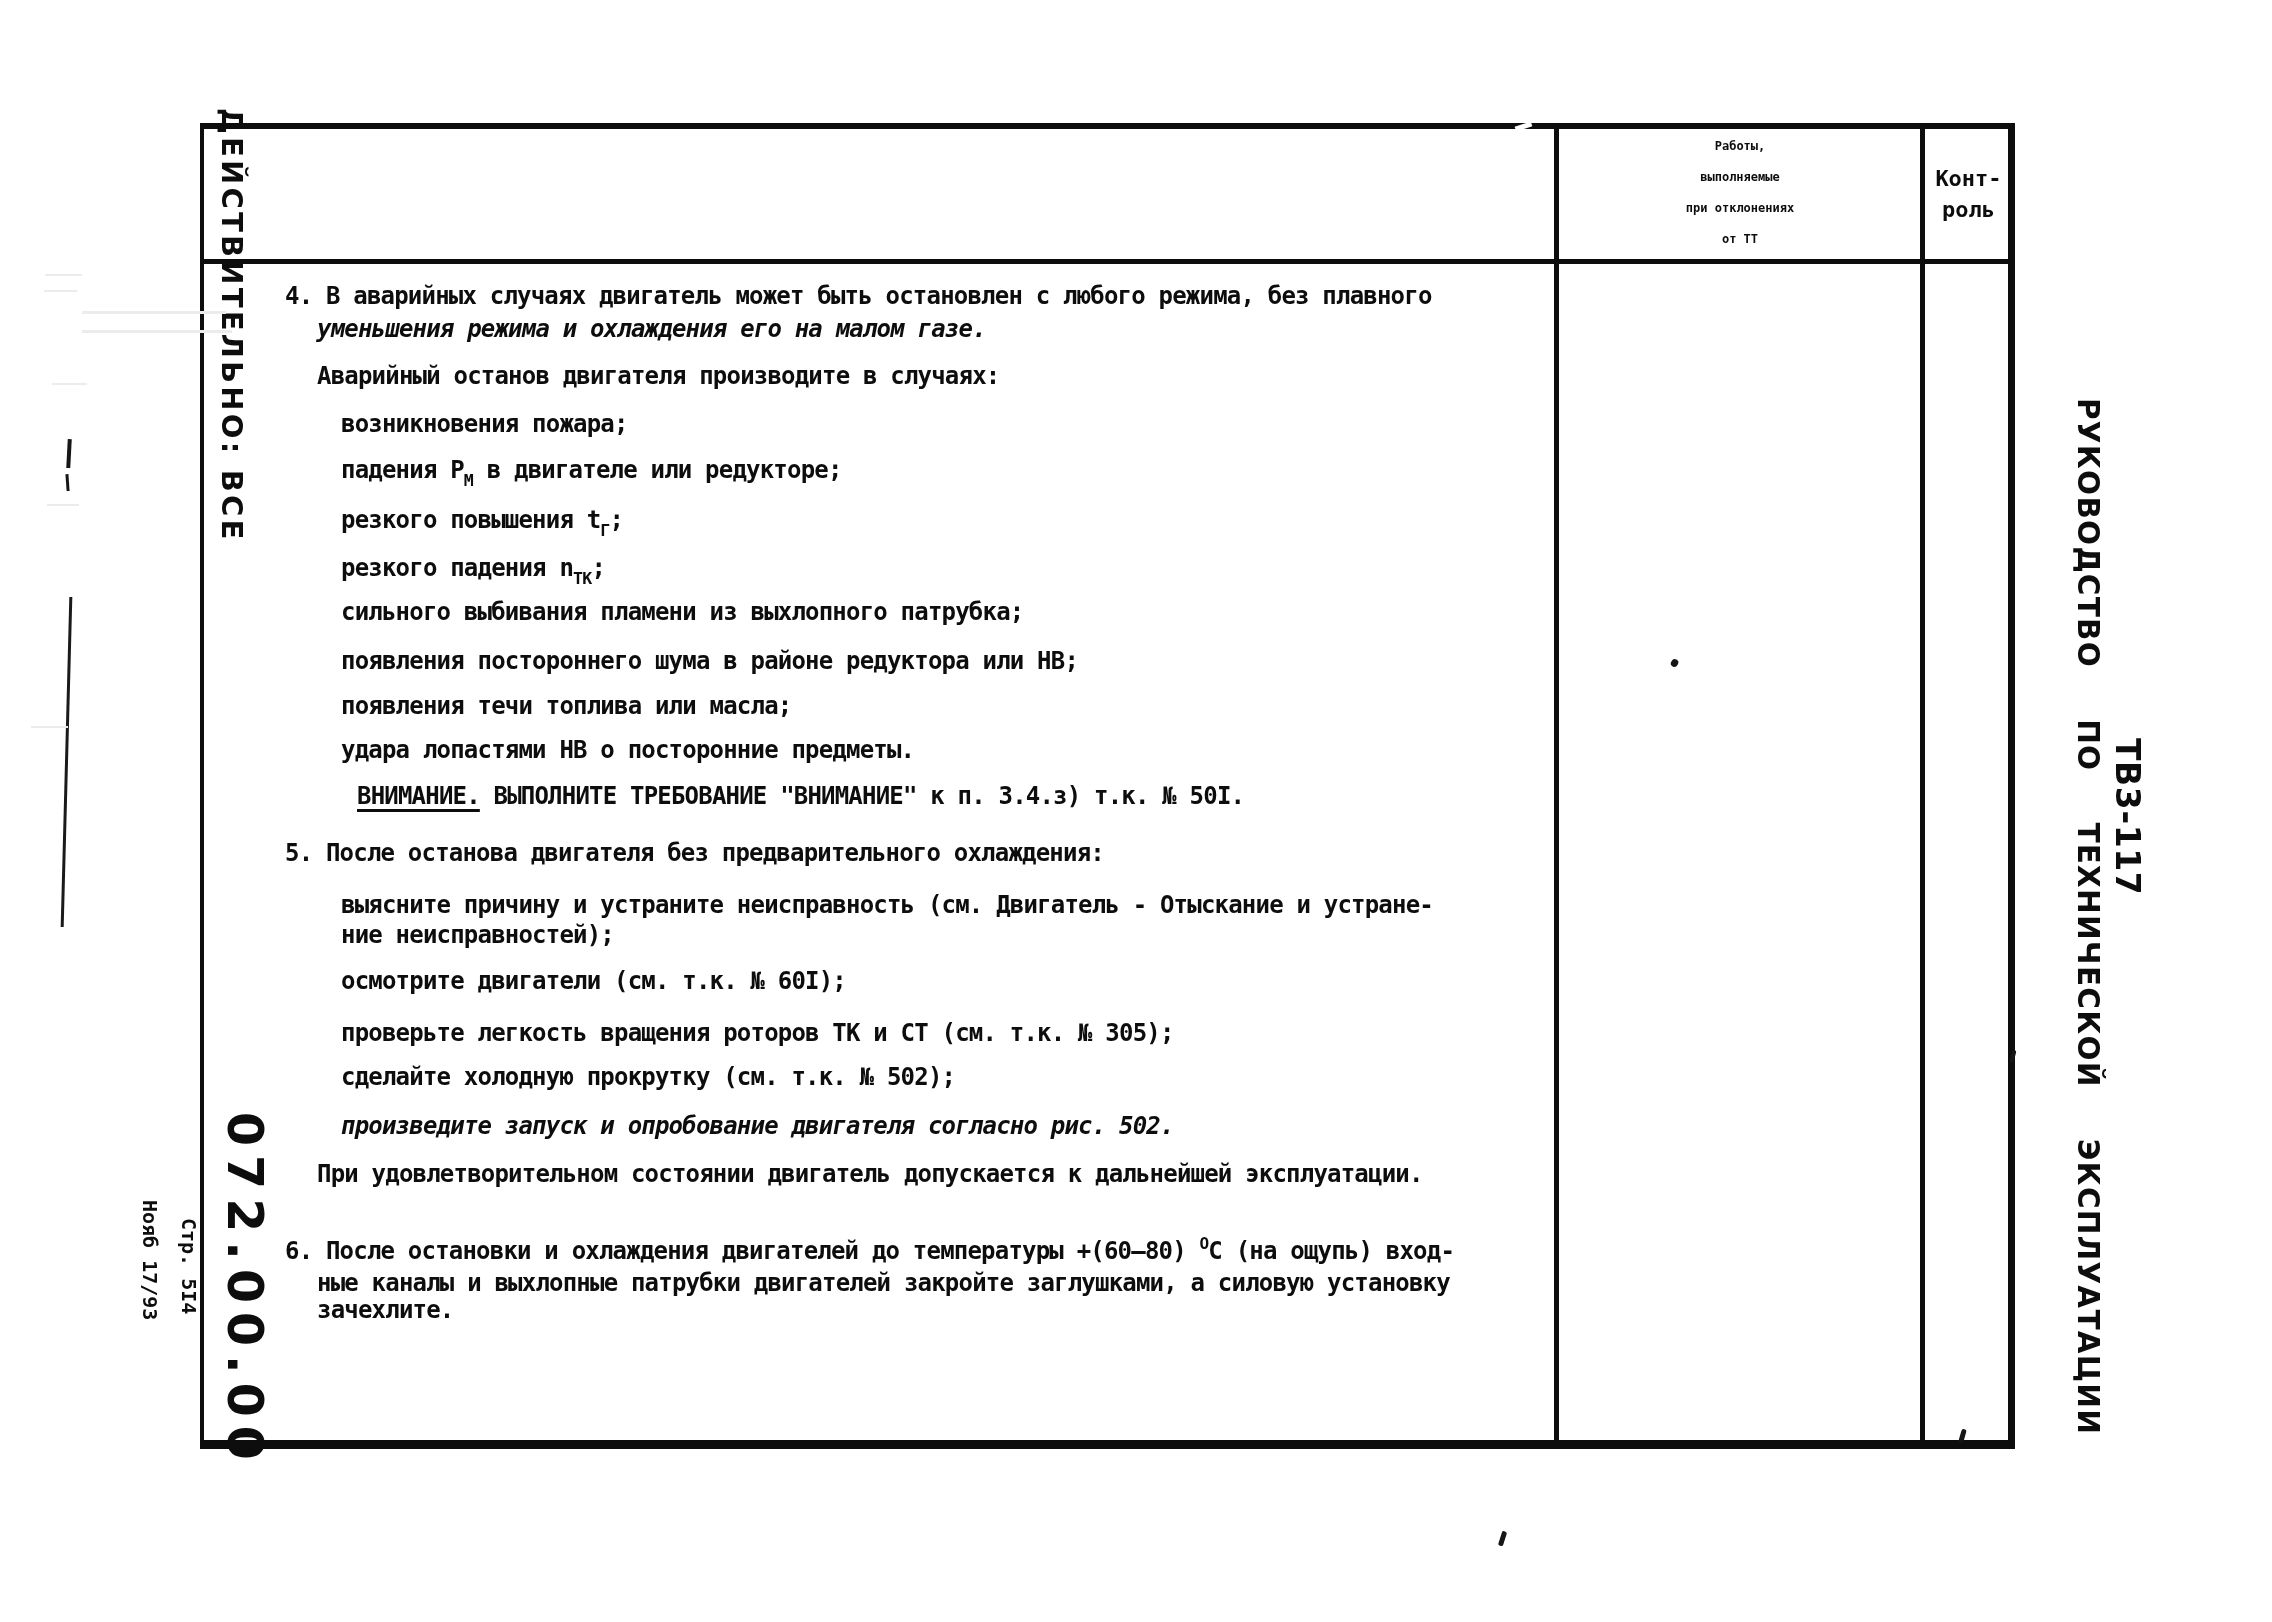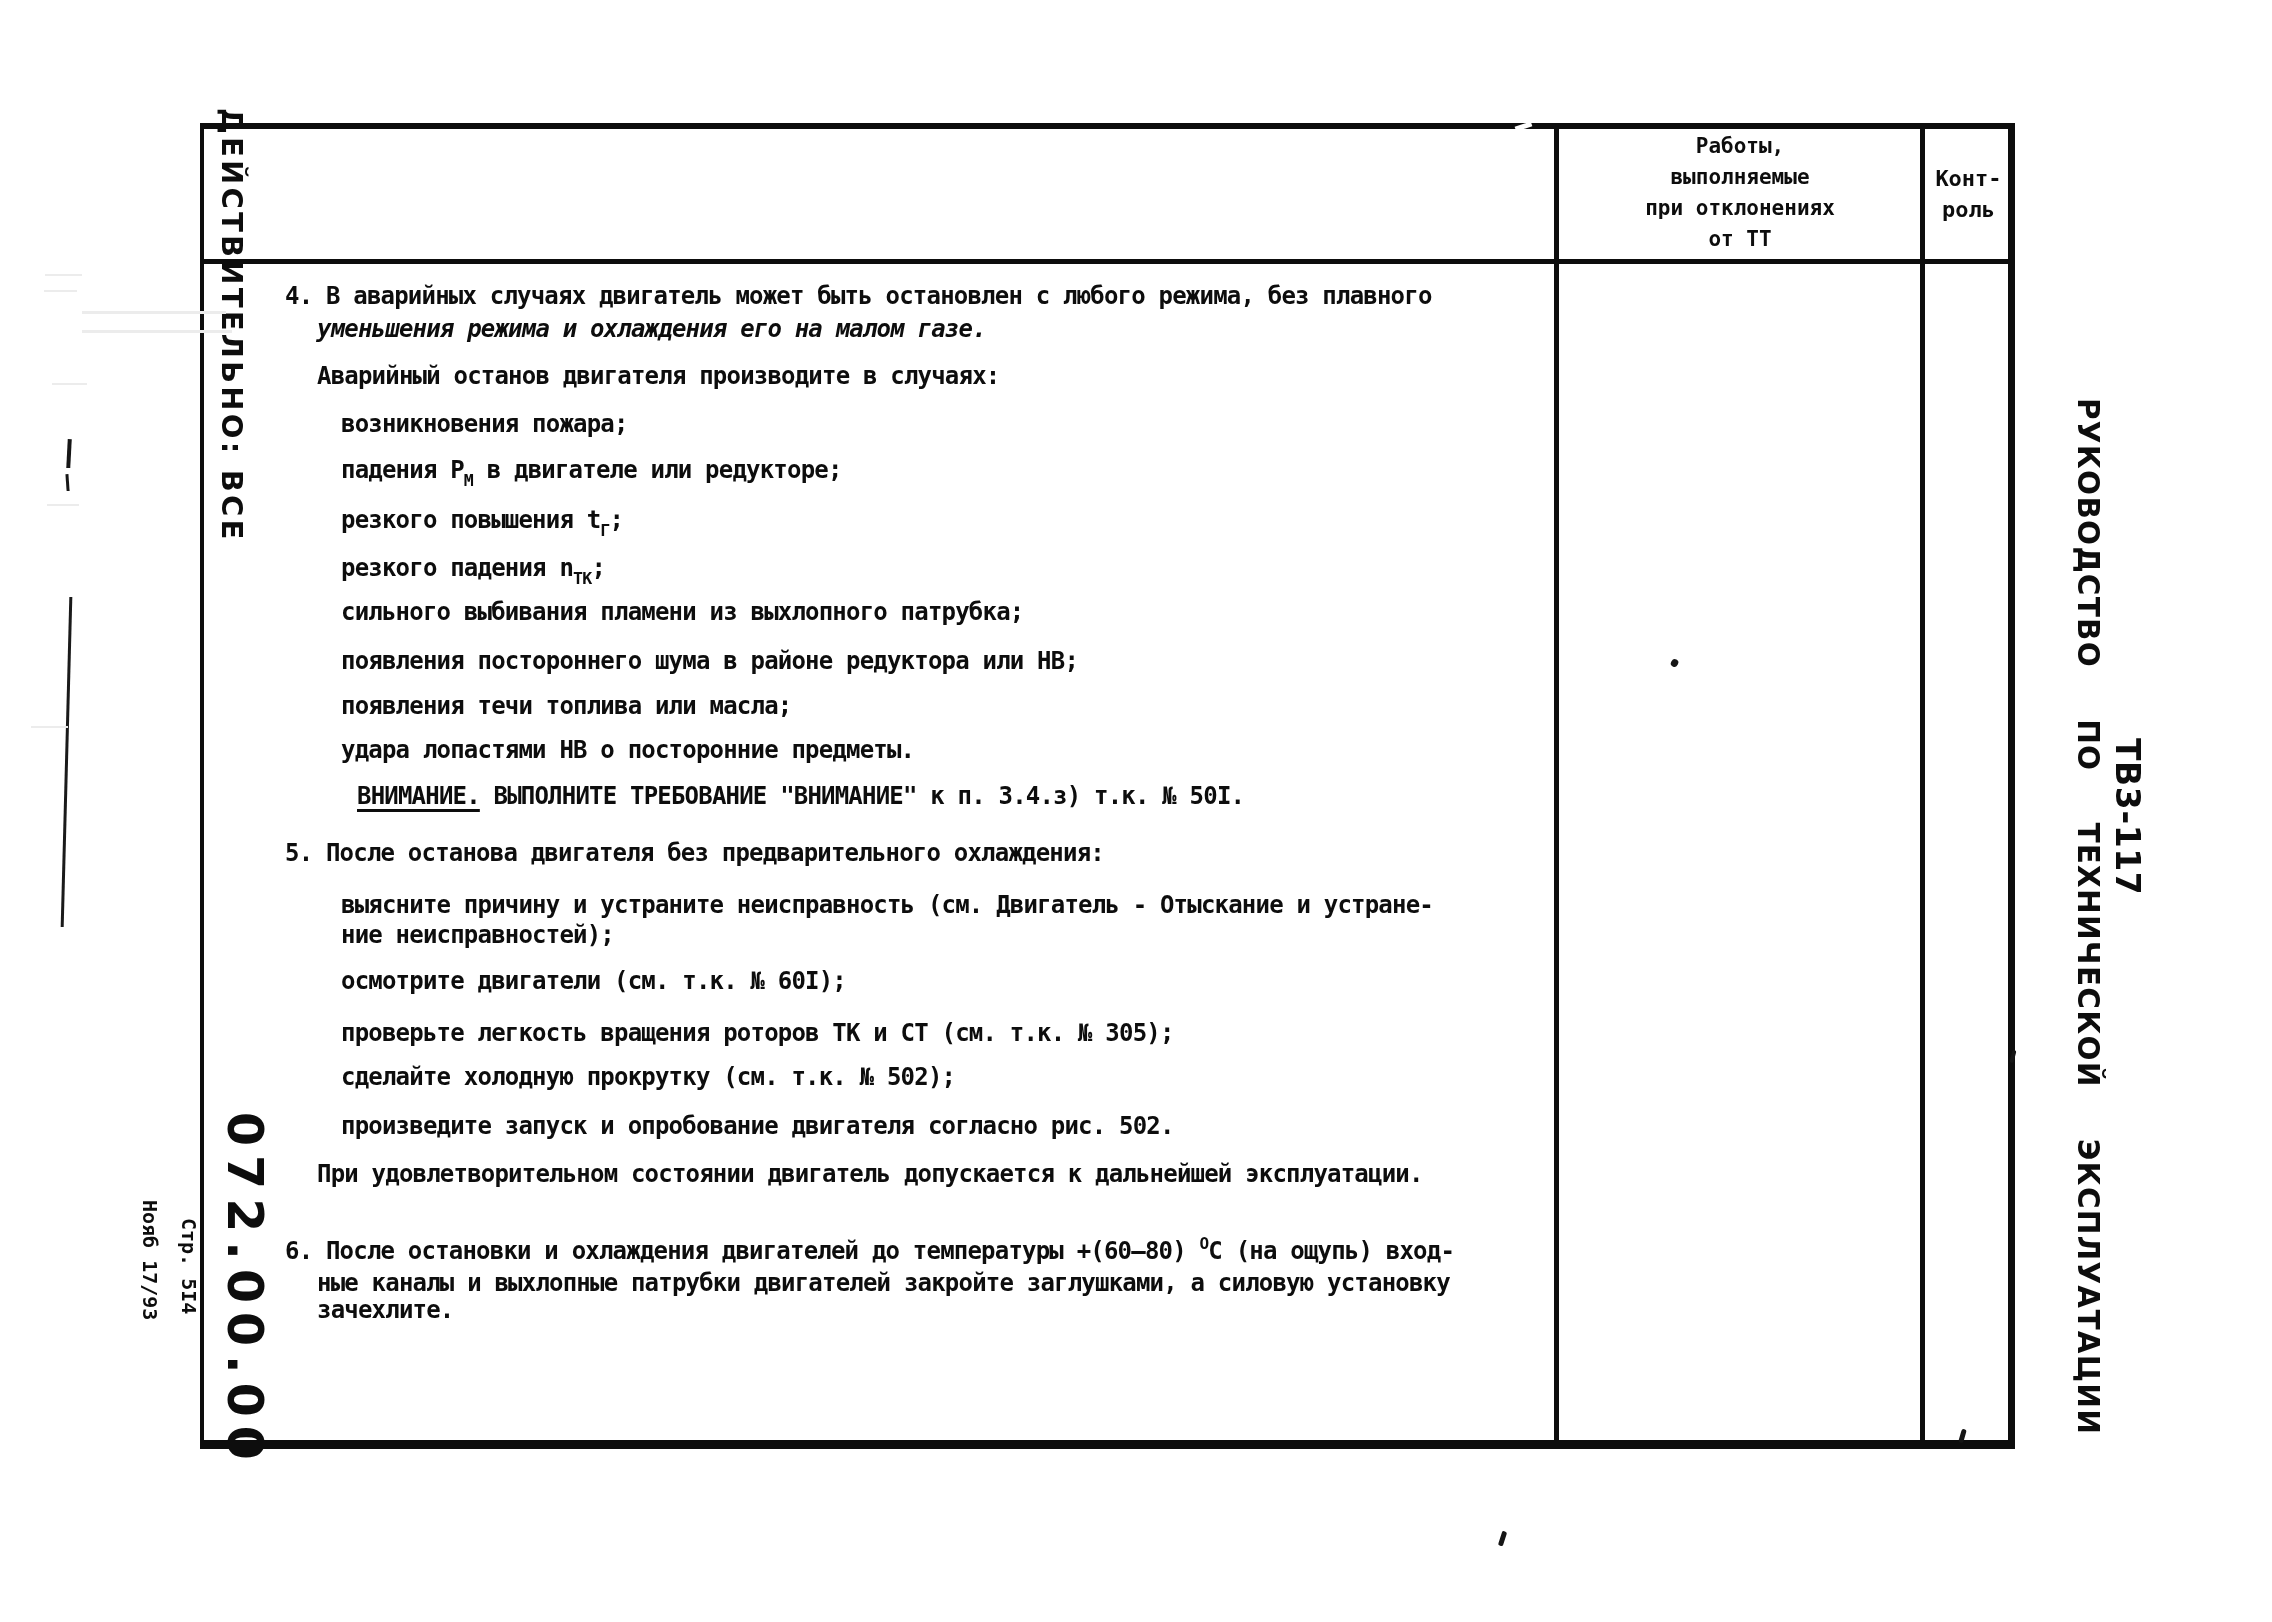--- a/index.html
+++ b/index.html
@@ -12,21 +12,21 @@
          border-style:solid;border-color:#0d0d0d;border-width:6.4px 7px 9px 4.5px;}
   .vline{position:absolute;top:123px;height:1326px;width:5.1px;background:#0d0d0d;}
   .vline.c1{left:1554px;}
   .vline.c2{left:1920px;}
   .hline{position:absolute;left:200px;top:259px;width:1815px;height:5.1px;background:#0d0d0d;}
 
   
   .h1cell{position:absolute;left:259px;top:181px;width:1353px;text-align:center;
           font-size:20px;font-weight:700;letter-spacing:1px;white-space:pre;}
   .h2cell{position:absolute;left:1559px;top:131px;width:362px;text-align:center;
-          font-size:21px;font-weight:700;line-height:31px;}
+          font-size:12px;font-weight:700;line-height:31px;}
   .h3cell{position:absolute;left:1927px;top:163px;width:83px;text-align:center;
           font-size:22px;font-weight:700;line-height:31px;}
   .h2cell span,.h3cell span{display:block;}
 
   
   .tline{position:absolute;white-space:pre;font-size:24px;font-weight:700;
          letter-spacing:-0.8px;line-height:29.4px;}
   .tline .sub{font-size:16.6px;vertical-align:-8.3px;}
   .tline .sup{font-size:16px;vertical-align:9.6px;}
   .tline .u{text-decoration:underline;text-decoration-thickness:2.6px;text-underline-offset:5.1px;margin-left:40px;}
@@ -90,21 +90,21 @@
       <div class="tline" style="left: 341px; top: 647px;"><span>появления постороннего шума в районе редуктора или НВ;</span></div>
       <div class="tline" style="left: 341px; top: 692px;"><span>появления течи топлива или масла;</span></div>
       <div class="tline" style="left: 341px; top: 736px;"><span>удара лопастями НВ о посторонние предметы.</span></div>
       <div class="tline" style="left: 317px; top: 782px;"><span class="u">ВНИМАНИЕ.</span><span> ВЫПОЛНИТЕ ТРЕБОВАНИЕ "ВНИМАНИЕ" к п. 3.4.з) т.к. № 50I.</span></div>
       <div class="tline" style="left: 285px; top: 839px;"><span>5. После останова двигателя без предварительного охлаждения:</span></div>
       <div class="tline" style="left: 341px; top: 891px;"><span>выясните причину и устраните неисправность (см. Двигатель - Отыскание и устране-</span></div>
       <div class="tline" style="left: 341px; top: 921px;"><span>ние неисправностей);</span></div>
       <div class="tline" style="left: 341px; top: 967px;"><span>осмотрите двигатели (см. т.к. № 60I);</span></div>
       <div class="tline" style="left: 341px; top: 1019px;"><span>проверьте легкость вращения роторов ТК и СТ (см. т.к. № 305);</span></div>
       <div class="tline" style="left: 341px; top: 1063px;"><span>сделайте холодную прокрутку (см. т.к. № 502);</span></div>
-      <div class="tline" style="left: 341px; top: 1112px;"><span>произведите запуск и опробование двигателя согласно рис. 502.</span></div>
+      <div class="tline" style="left: 341px; top: 1112px; font-style: italic;"><span>произведите запуск и опробование двигателя согласно рис. 502.</span></div>
       <div class="tline" style="left: 317px; top: 1160px;"><span>При удовлетворительном состоянии двигатель допускается к дальнейшей эксплуатации.</span></div>
       <div class="tline" style="left: 285px; top: 1229px; text-align: right;"><span>6. После остановки и охлаждения двигателей до температуры +(60—80) </span><span class="sup">О</span><span>С (на ощупь) вход-</span></div>
       <div class="tline" style="left: 317px; top: 1269px;"><span>ные каналы и выхлопные патрубки двигателей закройте заглушками, а силовую установку</span></div>
       <div class="tline" style="left: 317px; top: 1296px;"><span>зачехлите.</span></div>
     </div>
 
   <div class="art" style="left:1671px;top:659px;width:7px;height:8.3px;border-radius:3.8px;transform:rotate(28deg);"></div>
   <div class="art" style="left:1500px;top:1531px;width:4.5px;height:15.4px;transform:rotate(18deg);border-radius:1.9px;"></div>
   <div class="art" style="left:2011px;top:1050px;width:3.8px;height:12.8px;transform:rotate(15deg);border-radius:1.9px;"></div>
   <div class="art" style="left:1960px;top:1429px;width:5.1px;height:14px;transform:rotate(16deg);border-radius:2.6px;"></div>

